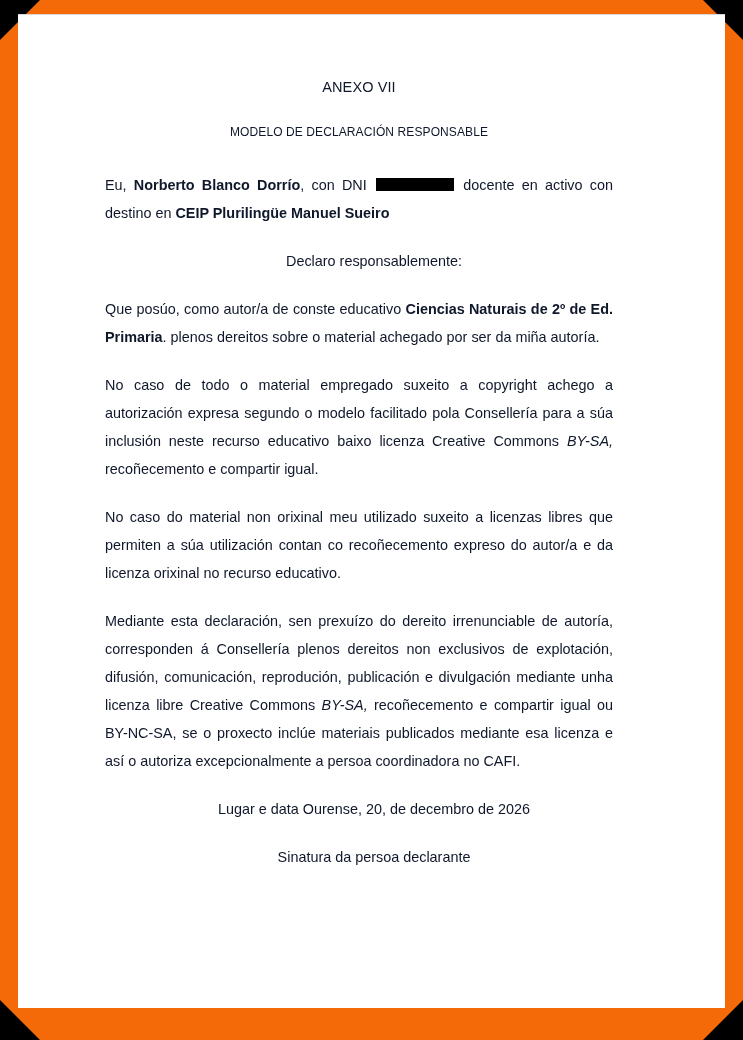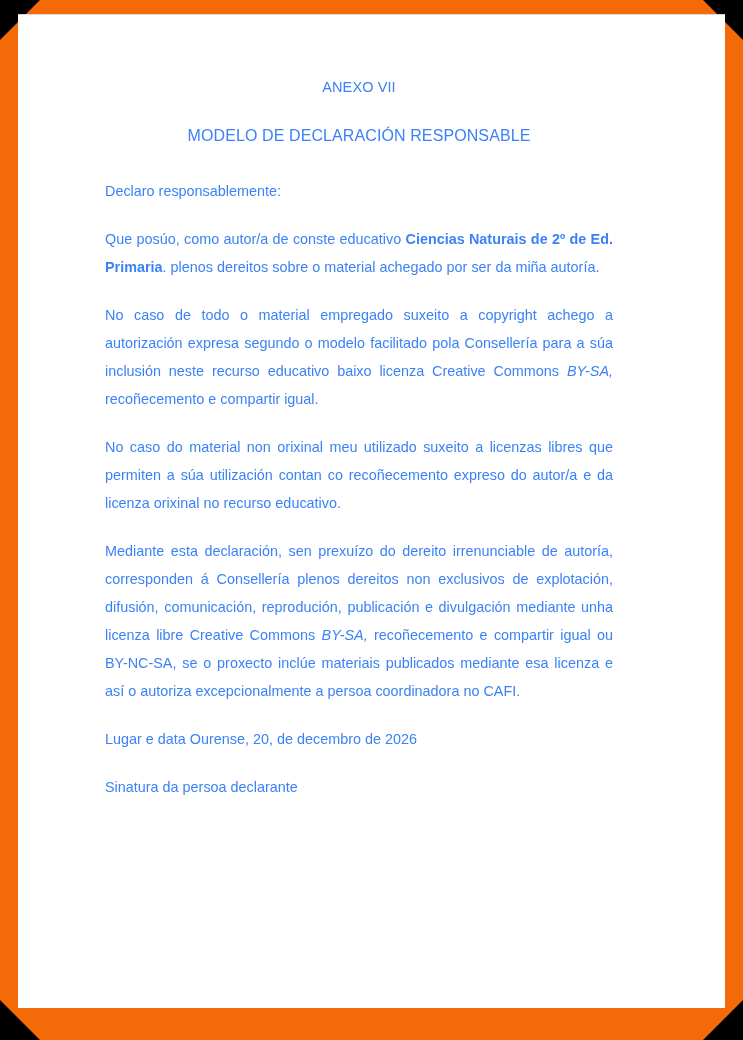--- a/index.html
+++ b/index.html
@@ -45,48 +45,48 @@
     box-sizing: border-box;
     overflow: hidden;
   }
 
   
   #doc-body {
     position: absolute;
     left: 87px;
     top: 62px;
     width: 508px;
-    color: #3b82f6;
+    color: #0f172a;
   }
 
   .doc-title {
     text-align: center;
     font-size: 14.5px;
     line-height: 1.45;
     margin: 0 0 26px 0;
     letter-spacing: 0.1px;
   }
   .doc-subtitle {
     text-align: center;
-    font-size: 16px;
+    font-size: 12px;
     line-height: 1.45;
     margin: 4px 0 30px 0;
     letter-spacing: 0.1px;
   }
 
   p.para {
     margin: 0 0 20px 0;
     font-size: 14.4px;
     line-height: 28px;
     text-align: justify;
     text-justify: inter-word;
   }
   p.para:last-child { margin-bottom: 0; }
 
-  p.para.nojust { text-align: left; }
+  p.para.nojust { text-align: center; margin-left: 30px; }
 
   b, strong { font-weight: bold; }
   i, em { font-style: italic; }
 
   .redaction {
     display: inline-block;
     width: 78px;
     height: 13px;
     background: #000000;
     vertical-align: -1px;
@@ -103,20 +103,21 @@
   <div class="corner bl"></div>
   <div class="corner br"></div>
 
   <div id="page">
     <div id="doc-body">
 
       <div class="doc-title">ANEXO VII</div>
 
       <div class="doc-subtitle">MODELO DE DECLARACIÓN RESPONSABLE</div>
 
+      <p class="para"><span>Eu, </span><b>Norberto Blanco Dorrío</b><span>, con DNI </span><span class="redaction"></span><span> docente en activo con destino en </span><b>CEIP Plurilingüe Manuel Sueiro</b></p>
 
       <p class="para nojust">Declaro responsablemente:</p>
 
       <p class="para"><span>Que posúo, como autor/a de conste educativo </span><b>Ciencias Naturais de 2º de Ed. Primaria</b><span>. plenos dereitos sobre o material achegado por ser da miña autoría.</span></p>
 
       <p class="para"><span>No caso de todo o material empregado suxeito a copyright achego a autorización expresa segundo o modelo facilitado pola Consellería para a súa inclusión neste recurso educativo baixo licenza Creative Commons </span><i>BY-SA,</i><span> recoñecemento e compartir igual.</span></p>
 
       <p class="para">No caso do material non orixinal meu utilizado suxeito a licenzas libres que permiten a súa utilización contan co recoñecemento expreso do autor/a e da licenza orixinal no recurso educativo.</p>
 
       <p class="para"><span>Mediante esta declaración, sen prexuízo do dereito irrenunciable de autoría, corresponden á Consellería plenos dereitos non exclusivos de explotación, difusión, comunicación, reprodución, publicación e divulgación mediante unha licenza libre Creative Commons </span><i>BY-SA,</i><span> recoñecemento  e compartir igual ou BY-NC-SA, se o proxecto inclúe materiais publicados mediante esa licenza e así o autoriza excepcionalmente a persoa coordinadora no CAFI.</span></p>

